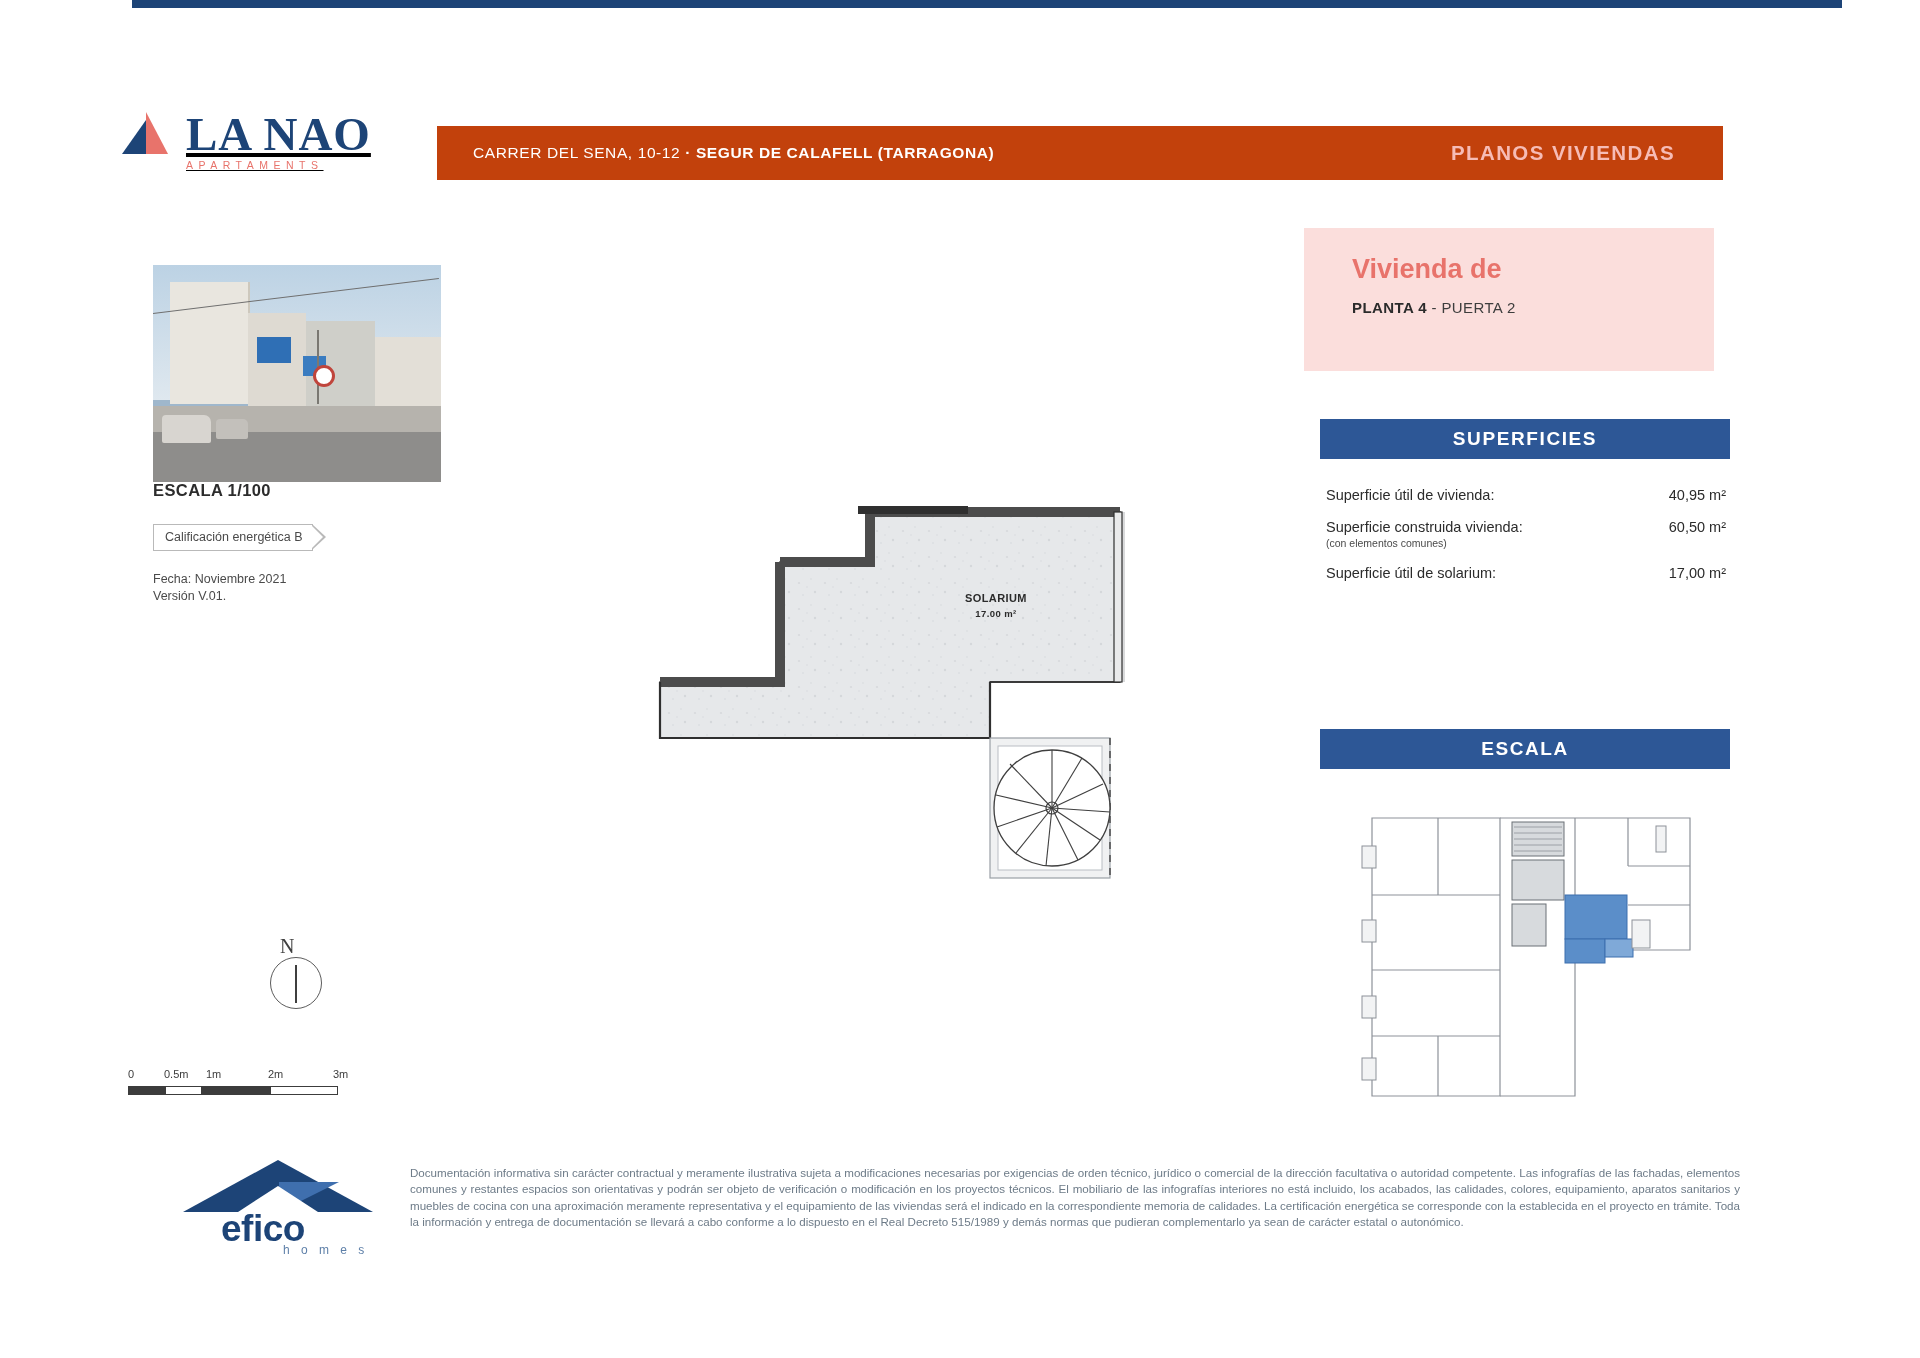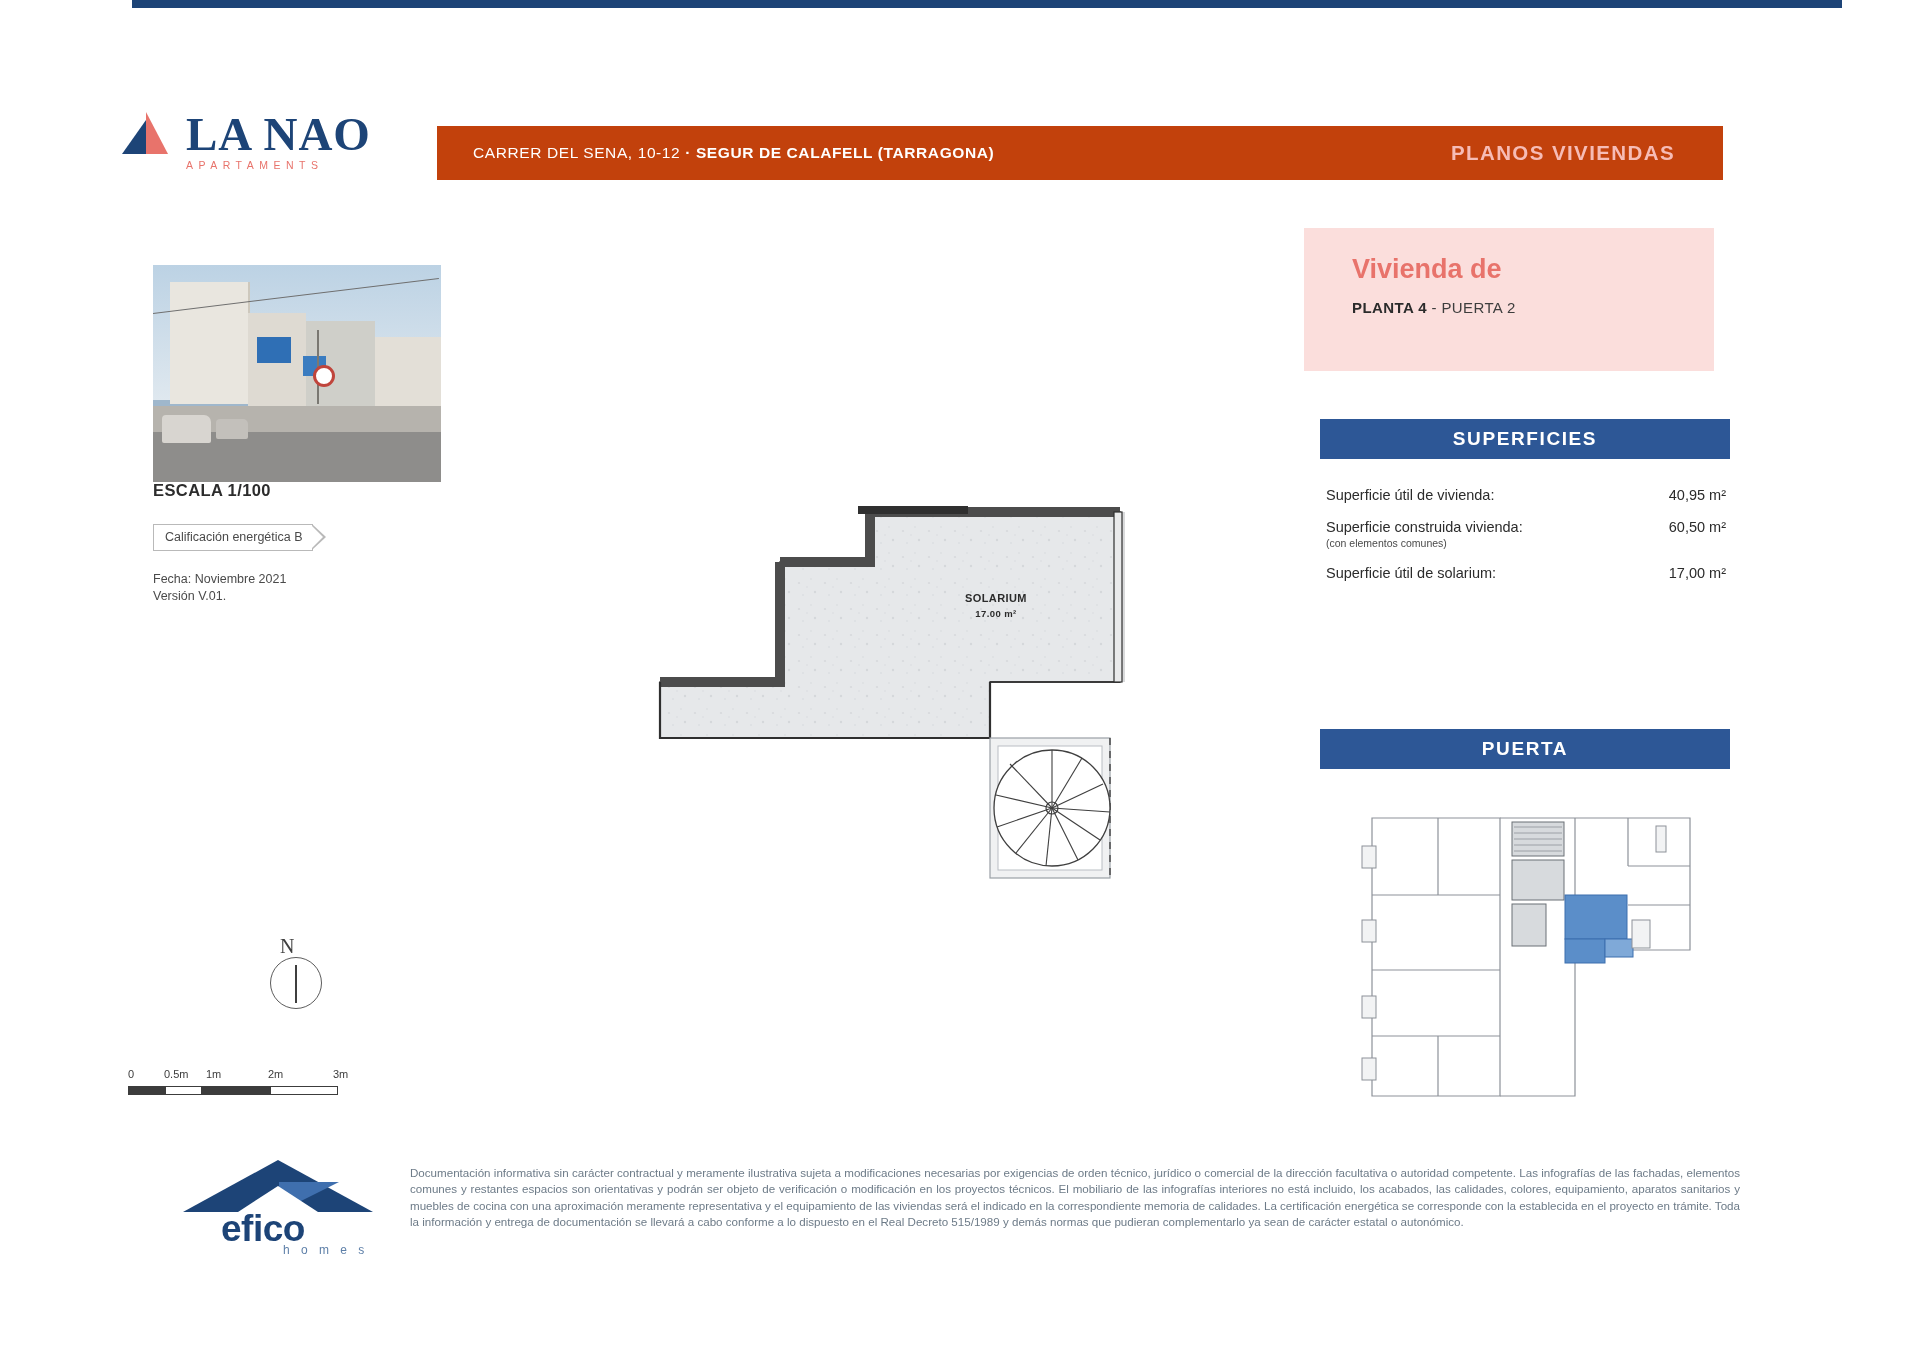--- a/index.html
+++ b/index.html
@@ -39,20 +39,21 @@
     height: 8px;
     background: #ffffff;
   }
 
   
   .logo-block {
     position: absolute;
     left: 122px;
     top: 112px;
     width: 290px;
+    text-decoration: underline;
   }
   .logo-row {
     display: flex;
     align-items: center;
   }
   .logo-mark {
     width: 54px;
     height: 44px;
     position: relative;
     margin-right: 10px;
@@ -632,21 +633,21 @@
       <div class="val">60,50 m²</div>
     </div>
     <div class="surf-row">
       <div class="name">
         <span>Superficie útil de solarium:</span>
       </div>
       <div class="val">17,00 m²</div>
     </div>
   </div>
 
-  <div class="blue-band" id="band-planta">PUERTA</div>
+  <div class="blue-band" id="band-planta">ESCALA</div>
 
   <div class="mini-plan">
     <svg width="340" height="320" viewBox="0 0 340 320">
 
       <g stroke="#8d9299" stroke-width="1.2" fill="none">
         <path d="M12,18 L12,296 L140,296 L140,18 Z"></path>
         <path d="M140,18 L330,18 L330,150 L215,150 L215,296 L140,296"></path>
         <line x1="12" y1="95" x2="140" y2="95"></line>
         <line x1="12" y1="170" x2="140" y2="170"></line>
         <line x1="12" y1="236" x2="140" y2="236"></line>

